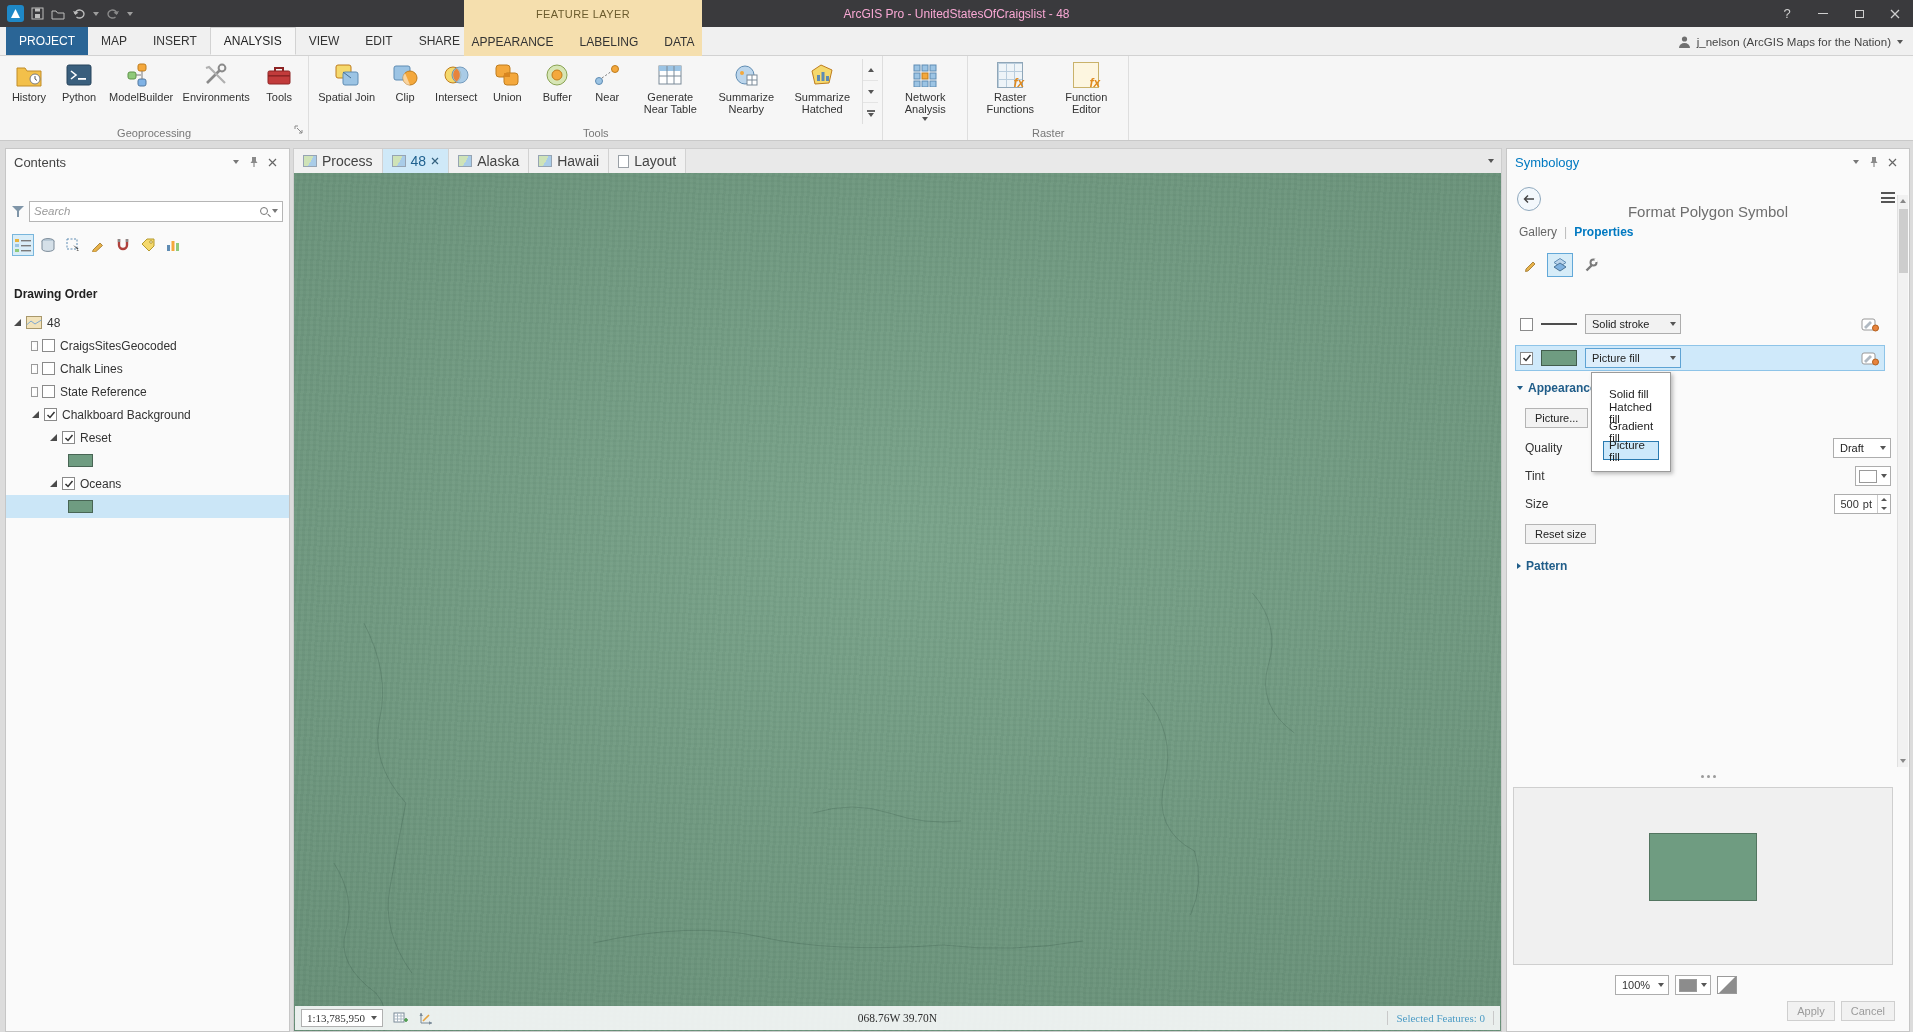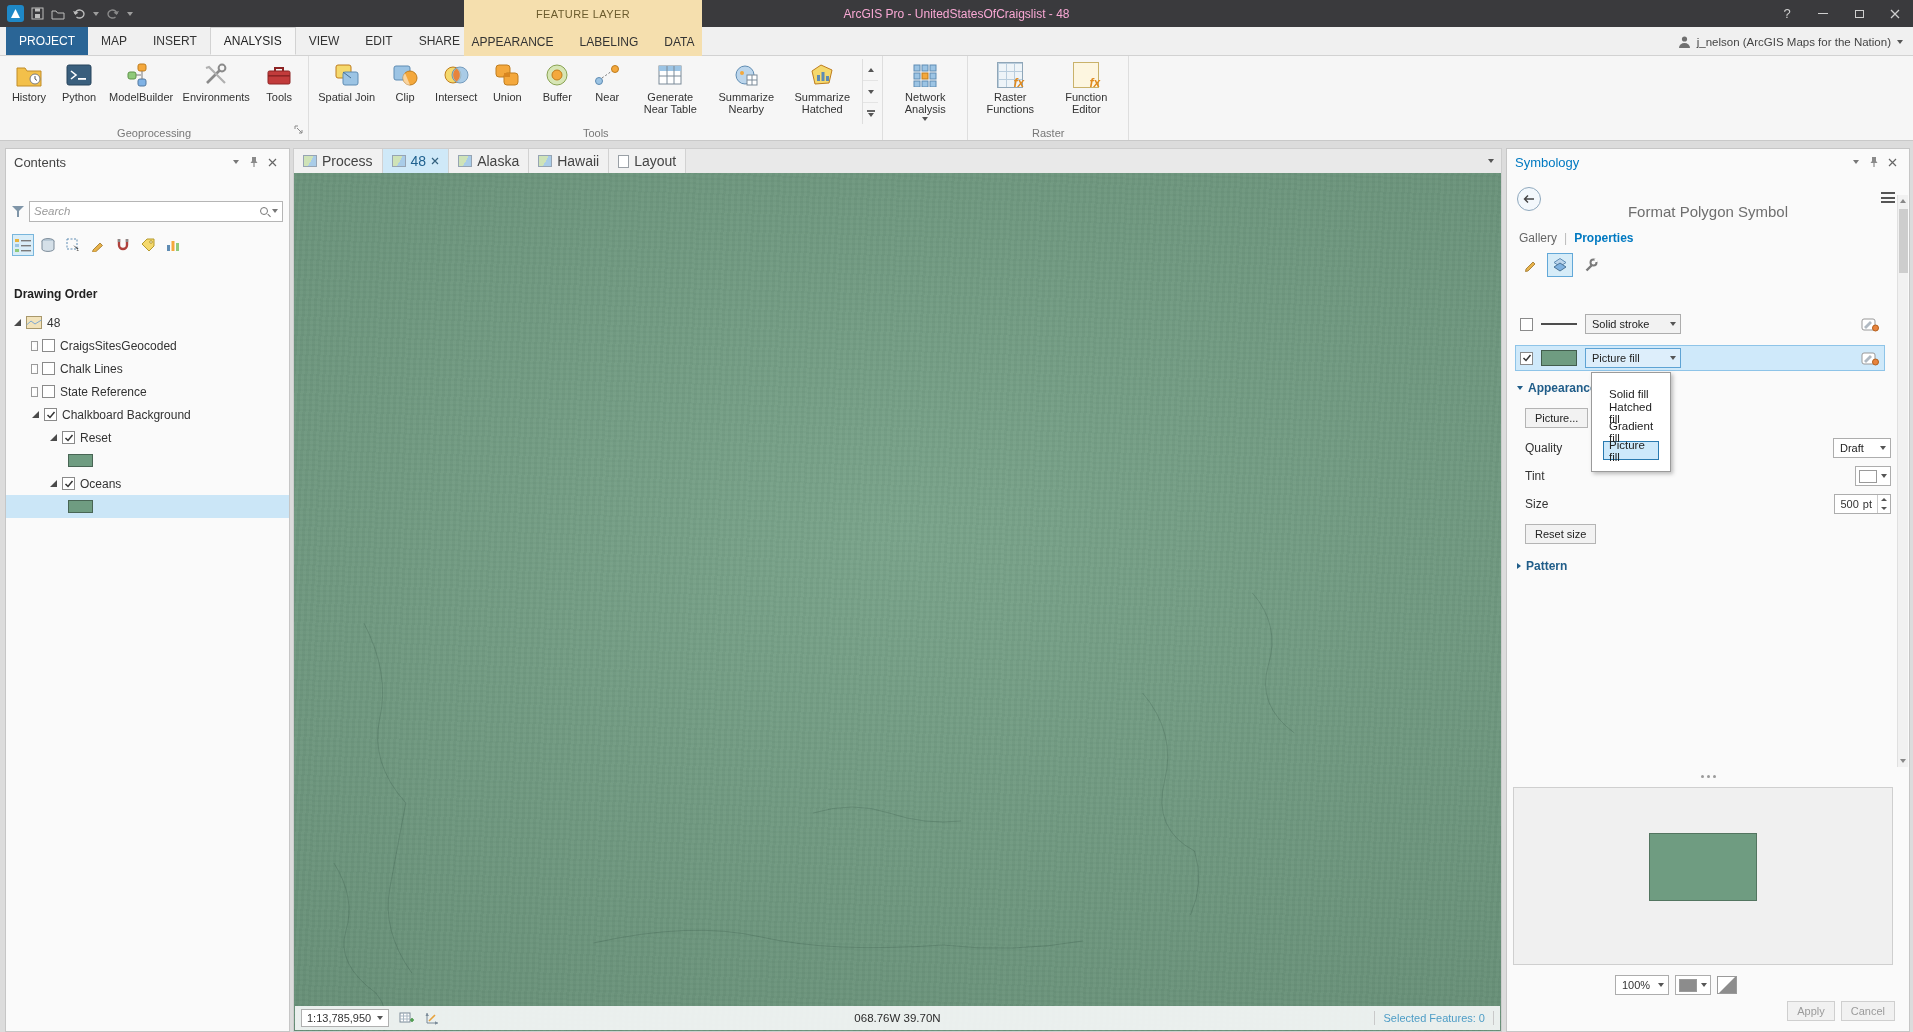--- a/index.html
+++ b/index.html
@@ -86,39 +86,39 @@
   .doc-tab.active{background:#cfe9f8;color:#1f618f}
   .mini-map{width:14px;height:12px;border:1px solid #96a4b3;background:linear-gradient(120deg,#cfe3b8 0 55%,#a9cce8 55% 100%);flex:none}
   .mini-page{width:11px;height:13px;border:1px solid #9aa0a6;background:#fff;flex:none}
   .doc-tabs .ovf{margin-left:auto;width:20px;display:flex;align-items:center;justify-content:center;cursor:pointer}
 
   .map-canvas{position:absolute;top:25px;left:0;right:0;bottom:0;border:1px solid #cdcdcd;border-top:none;
     background-color:#6f9c81;
     background-image:
       radial-gradient(ellipse 120% 95% at 50% 42%, rgba(255,255,255,0.07), rgba(0,0,0,0.13)),
       repeating-linear-gradient(93deg, rgba(255,255,255,0.018) 0 3px, rgba(0,0,0,0.02) 3px 6px),
-      repeating-linear-gradient(2deg, rgba(0,0,0,0.015) 0 2px, rgba(255,255,255,0.015) 2px 5px);}
+      repeating-linear-gradient(2deg, rgba(0,0,0,0.015) 0 2px, rgba(255,255,255,0.015) 2px 5px); font-family: Liberation Serif, serif;}
   .map-canvas svg.outlines{position:absolute;inset:0;width:100%;height:100%}
 
   .map-status{position:absolute;left:1px;right:1px;bottom:1px;height:24px;background:rgba(245,247,247,.92);display:flex;align-items:center;padding:0 6px;gap:8px;font-size:11px;color:#333;z-index:5}
   .scale-combo{display:flex;align-items:center;background:#fff;border:1px solid #b0b0b0;height:18px;padding:0 5px;gap:6px;cursor:pointer}
   .ms-ico{width:18px;height:18px;display:flex;align-items:center;justify-content:center;cursor:pointer}
   .coords{position:absolute;left:50%;transform:translateX(-50%);color:#2c2c2c;font-size:11.5px}
   .sel-feat{margin-left:auto;color:#4e9dc6;display:flex;align-items:center;gap:8px}
   .vdiv{width:1px;height:14px;background:#c9c9c9}
 
   
   .sym{left:1506px;right:3px;top:148px;bottom:0;position:absolute;background:#fafafa;border:1px solid #c6c6c6}
   .sym-title{color:#0079c1}
   .sym-format{position:absolute;top:30px;left:0;right:0;height:42px}
   .back-circle{position:absolute;left:10px;top:8px;width:24px;height:24px;border-radius:50%;border:1px solid #8fa8bd;display:flex;align-items:center;justify-content:center;background:#f3f8fc;cursor:pointer}
   .fmt-title{position:absolute;left:0;right:0;top:24px;text-align:center;color:#6e6e6e;font-size:15px}
   .burger{position:absolute;right:14px;top:13px;display:flex;flex-direction:column;gap:2.5px;cursor:pointer}
   .burger div{width:14px;height:2px;background:#555}
-  .sym-tabs{position:absolute;top:76px;left:12px;height:20px;display:flex;align-items:flex-end;gap:7px;font-size:12px}
+  .sym-tabs{position:absolute;top:76px;left:12px;height:20px;display:flex;align-items:flex-start;gap:7px;font-size:12px}
   .sym-tabs .gal{color:#666;cursor:pointer}
   .sym-tabs .sep{color:#bbb}
   .sym-tabs .prop{color:#0079c1;font-weight:bold;cursor:pointer}
   .sym-icontabs{position:absolute;top:104px;left:10px;display:flex;gap:4px}
   .itab{width:26px;height:24px;display:flex;align-items:center;justify-content:center;border:1px solid transparent;cursor:pointer}
   .itab.sel{background:#d6ecf8;border-color:#62a8d8}
 
   .lyr-row{position:absolute;left:8px;right:24px;height:26px;display:flex;align-items:center;gap:8px;padding:0 4px;border:1px solid transparent}
   .stroke-row{top:162px}
   .fill-row{top:196px;background:#cfe9fa;border-color:#8ec4e8}

